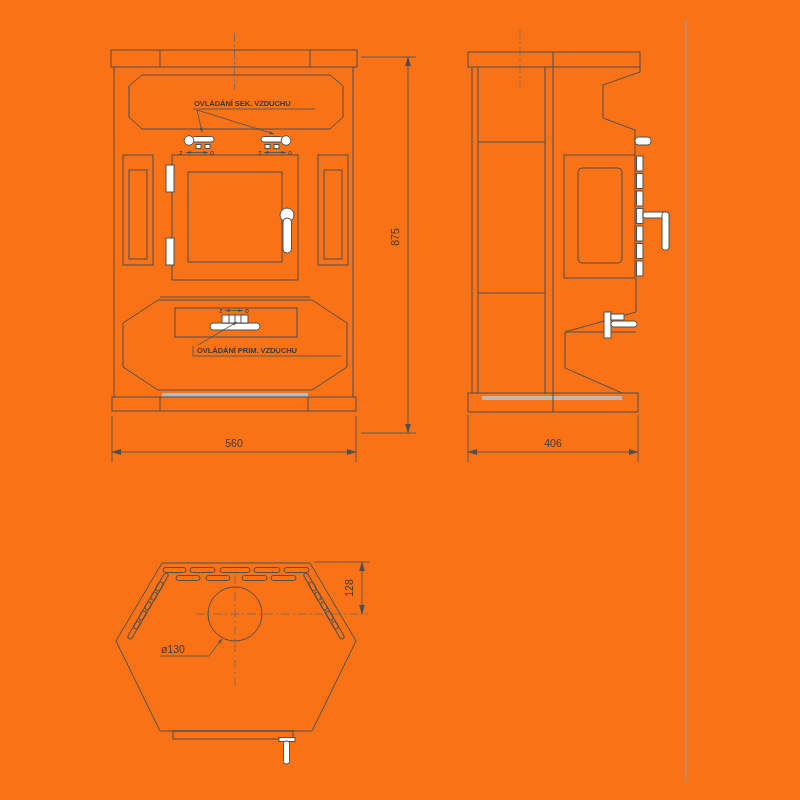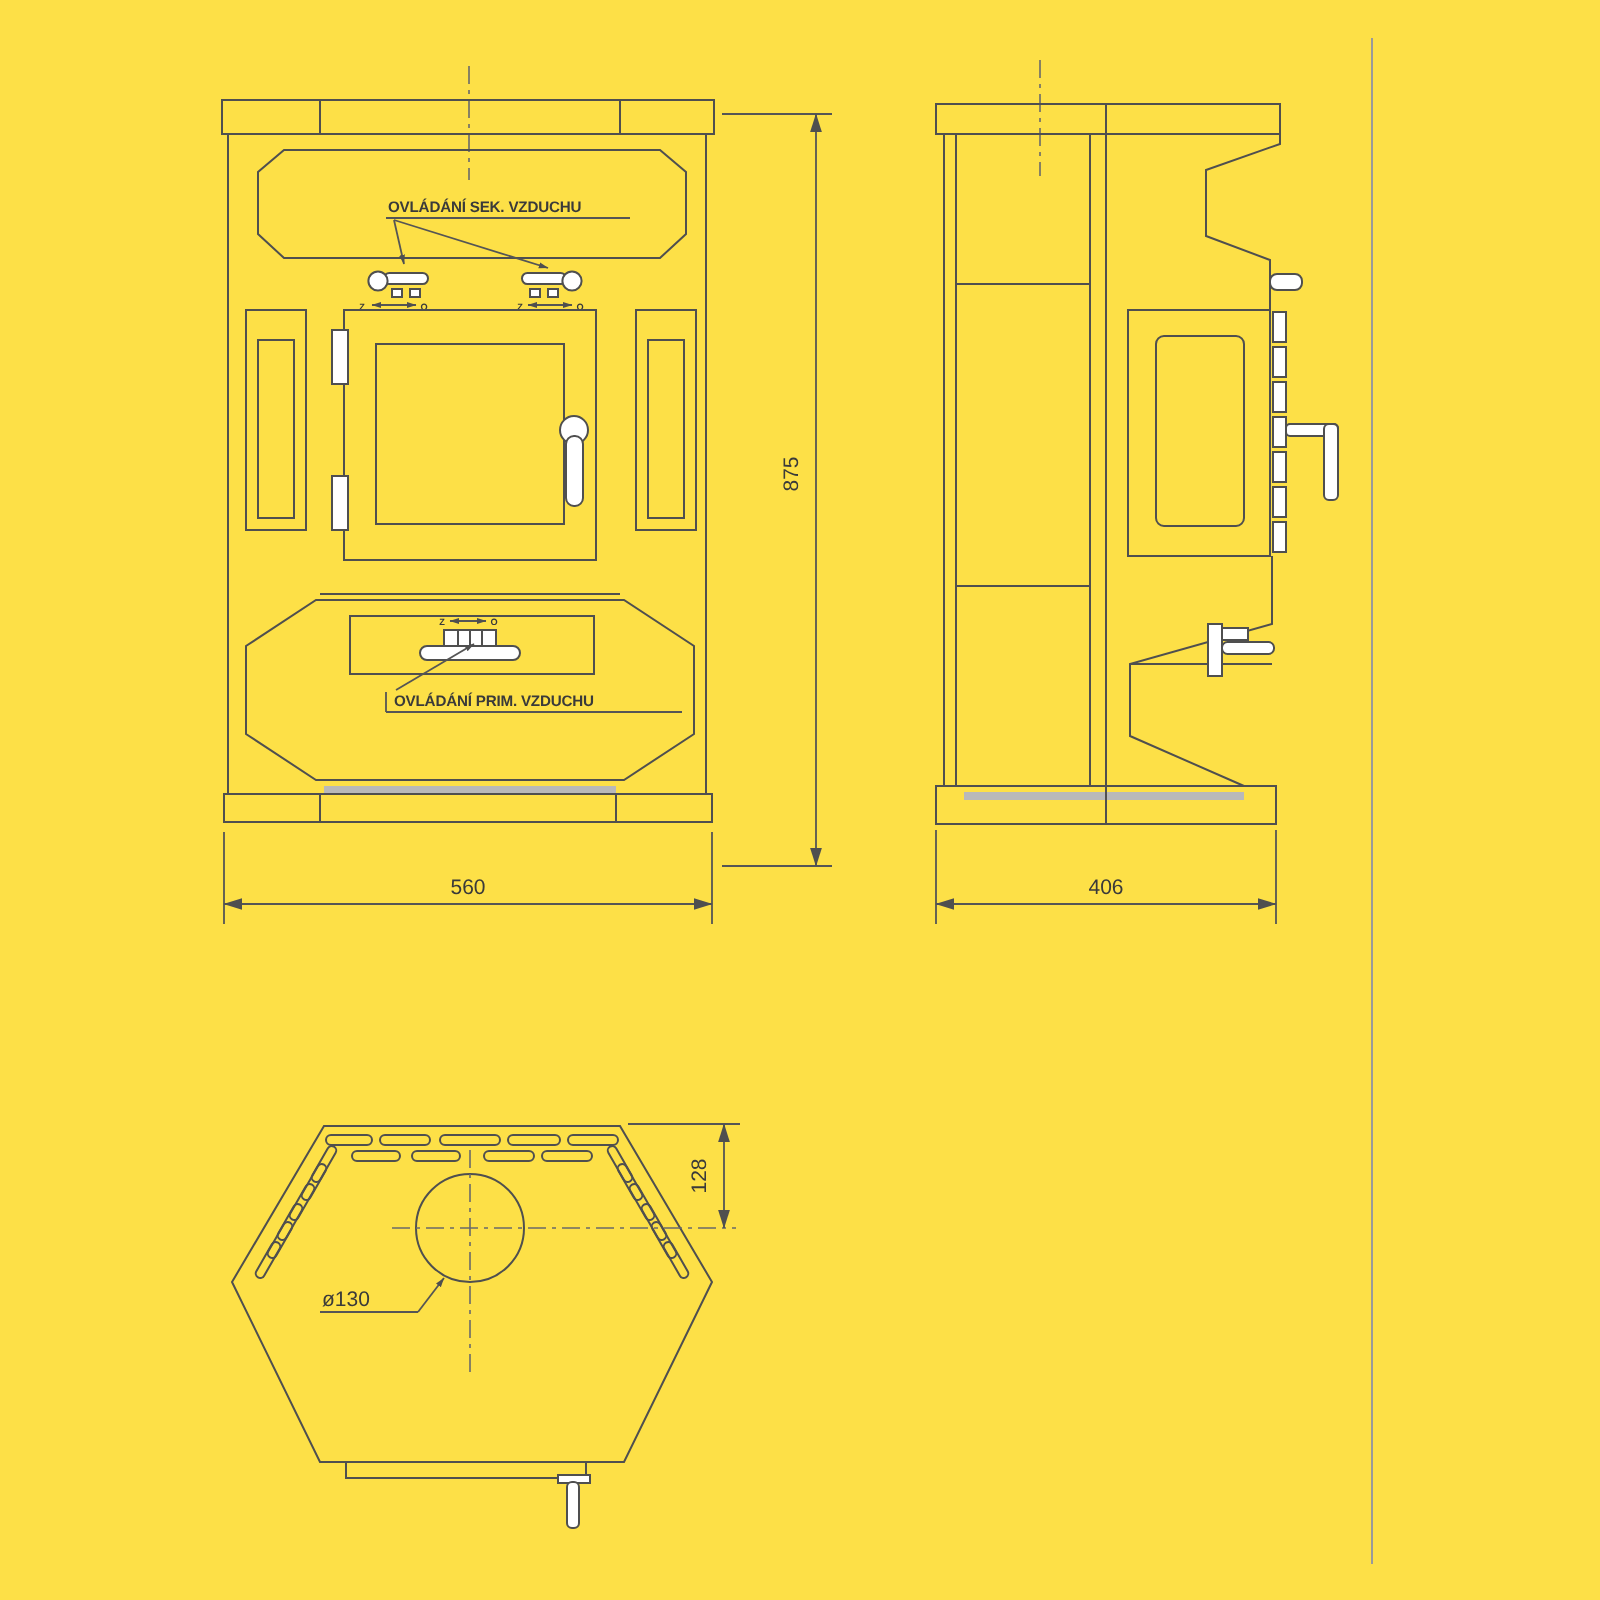--- a/index.html
+++ b/index.html
@@ -1,16 +1,16 @@
 <!DOCTYPE html>
 <html><head>
 <meta charset="utf-8">
 <style>
   html,body{margin:0;padding:0;background:#fff;}
-  .page{position:relative;width:800px;height:800px;background:#fde047;overflow:hidden;
+  .page{position:relative;width:800px;height:800px;background:#f97316;overflow:hidden;
         font-family:"Liberation Sans",sans-serif;}
   svg{position:absolute;left:0;top:0;}
   .ln{fill:none;stroke:#4f4f4f;stroke-width:1;}
   .lnf{fill:#ffffff;stroke:#4f4f4f;stroke-width:1;}
   .cl{fill:none;stroke:#6a6a6a;stroke-width:0.8;stroke-dasharray:9 3 2 3;}
   .dimln{fill:none;stroke:#555555;stroke-width:0.9;}
   .shade{fill:#b9b9b9;stroke:none;}
   .lbl{font-family:"Liberation Sans",sans-serif;font-weight:bold;font-size:7.6px;
        letter-spacing:-0.1px;fill:#3a3a3a;}
   .dim{font-family:"Liberation Sans",sans-serif;font-size:10.5px;fill:#3a3a3a;}

